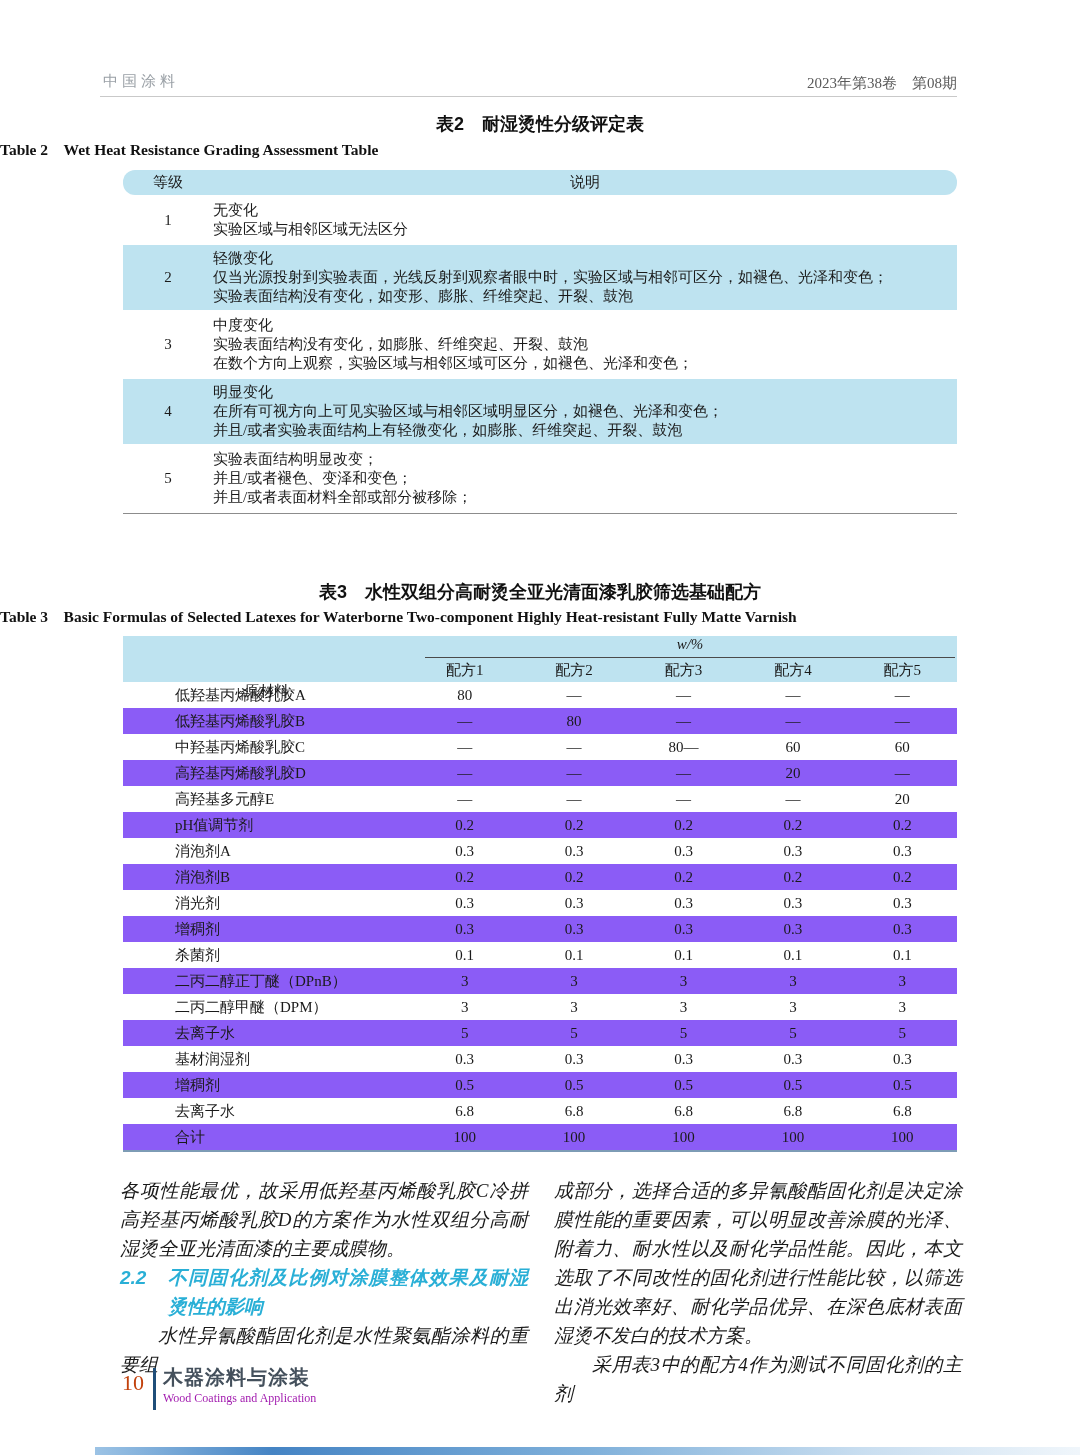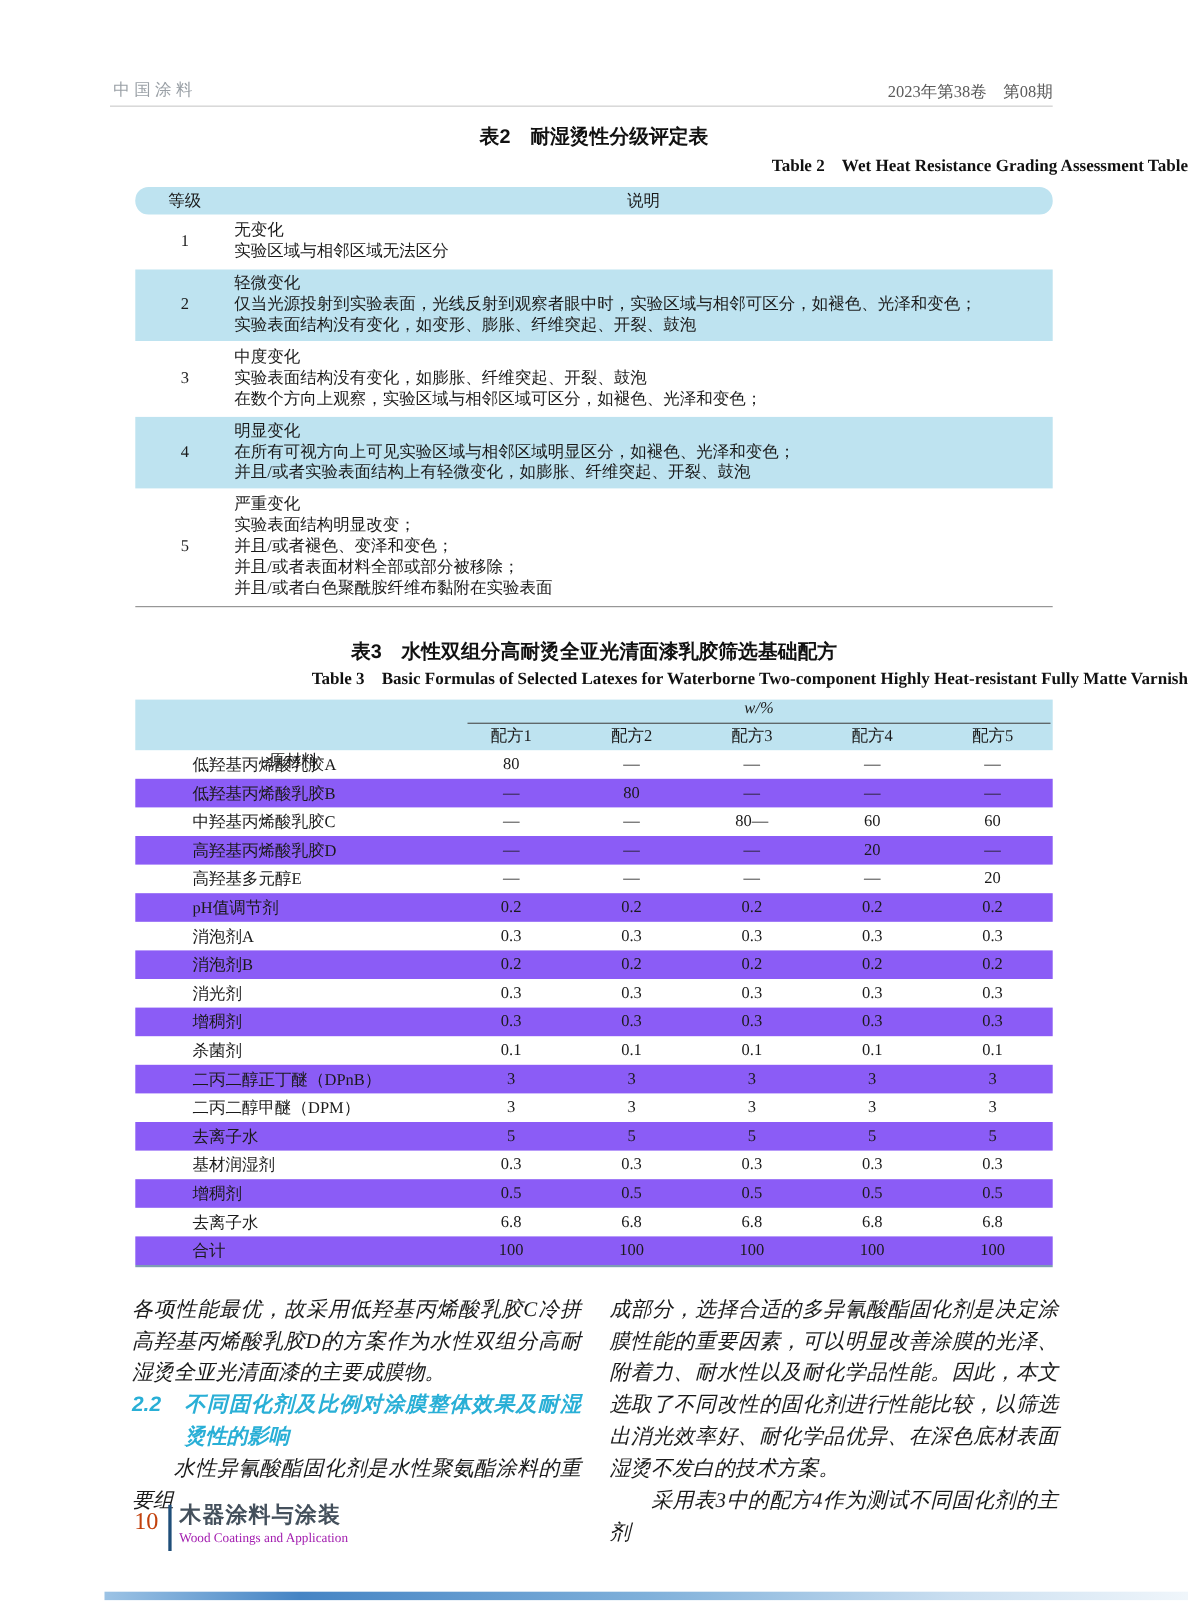--- a/index.html
+++ b/index.html
@@ -8,21 +8,21 @@
 
   
   .journal{position:absolute;left:103px;top:72px;font-size:15px;letter-spacing:4px;color:#9aa0a6;
            font-family:"Liberation Sans","DejaVu Sans",sans-serif;}
   .issue{position:absolute;right:123px;top:74px;font-size:15px;color:#5a5a5a;}
   .hdr-rule{position:absolute;left:100px;top:96px;width:857px;height:1px;background:#c9c9c9;}
 
   
   .tbl-title-cn{position:absolute;left:0;width:1080px;text-align:center;font-weight:bold;font-size:18px;
                 font-family:"Liberation Sans","DejaVu Sans",sans-serif;color:#111;}
-  .tbl-title-en{position:absolute;left:0;width:1080px;text-align:right;font-weight:bold;font-size:15.5px;color:#111;}
+  .tbl-title-en{position:absolute;left:0;width:1080px;text-align:left;font-weight:bold;font-size:15.5px;color:#111;}
   #t2-title-cn{top:112px;}
   #t2-title-en{top:140px;}
   #t3-title-cn{top:580px;}
   #t3-title-en{top:607px;}
 
   
   .t2{position:absolute;left:123px;top:170px;width:834px;font-size:15px;border-bottom:1px solid #8c8c8c;}
   .t2-head{display:flex;background:#bee3f0;height:25px;align-items:center;margin-bottom:2px;border-radius:12px;}
   .t2-grade-h{width:90px;text-align:center;}
   .t2-desc-h{flex:1;text-align:center;}
@@ -108,25 +108,23 @@
           <div class="t2-grade">4</div>
           <div class="t2-desc">
             <div>明显变化</div>
             <div>在所有可视方向上可见实验区域与相邻区域明显区分，如褪色、光泽和变色；</div>
             <div>并且/或者实验表面结构上有轻微变化，如膨胀、纤维突起、开裂、鼓泡</div>
           </div>
         </div>
         <div class="t2-row">
           <div class="t2-grade">5</div>
           <div class="t2-desc">
-            <div>严重变化</div>
             <div>实验表面结构明显改变；</div>
             <div>并且/或者褪色、变泽和变色；</div>
             <div>并且/或者表面材料全部或部分被移除；</div>
-            <div>并且/或者白色聚酰胺纤维布黏附在实验表面</div>
           </div>
         </div>
       </div>
   </div>
 
   <div class="tbl-title-cn" id="t3-title-cn">表3　水性双组分高耐烫全亚光清面漆乳胶筛选基础配方</div>
   <div class="tbl-title-en" id="t3-title-en">Table 3　Basic Formulas of Selected Latexes for Waterborne Two-component Highly Heat-resistant Fully Matte Varnish</div>
 
   <div class="t3">
     <div class="t3-head">

